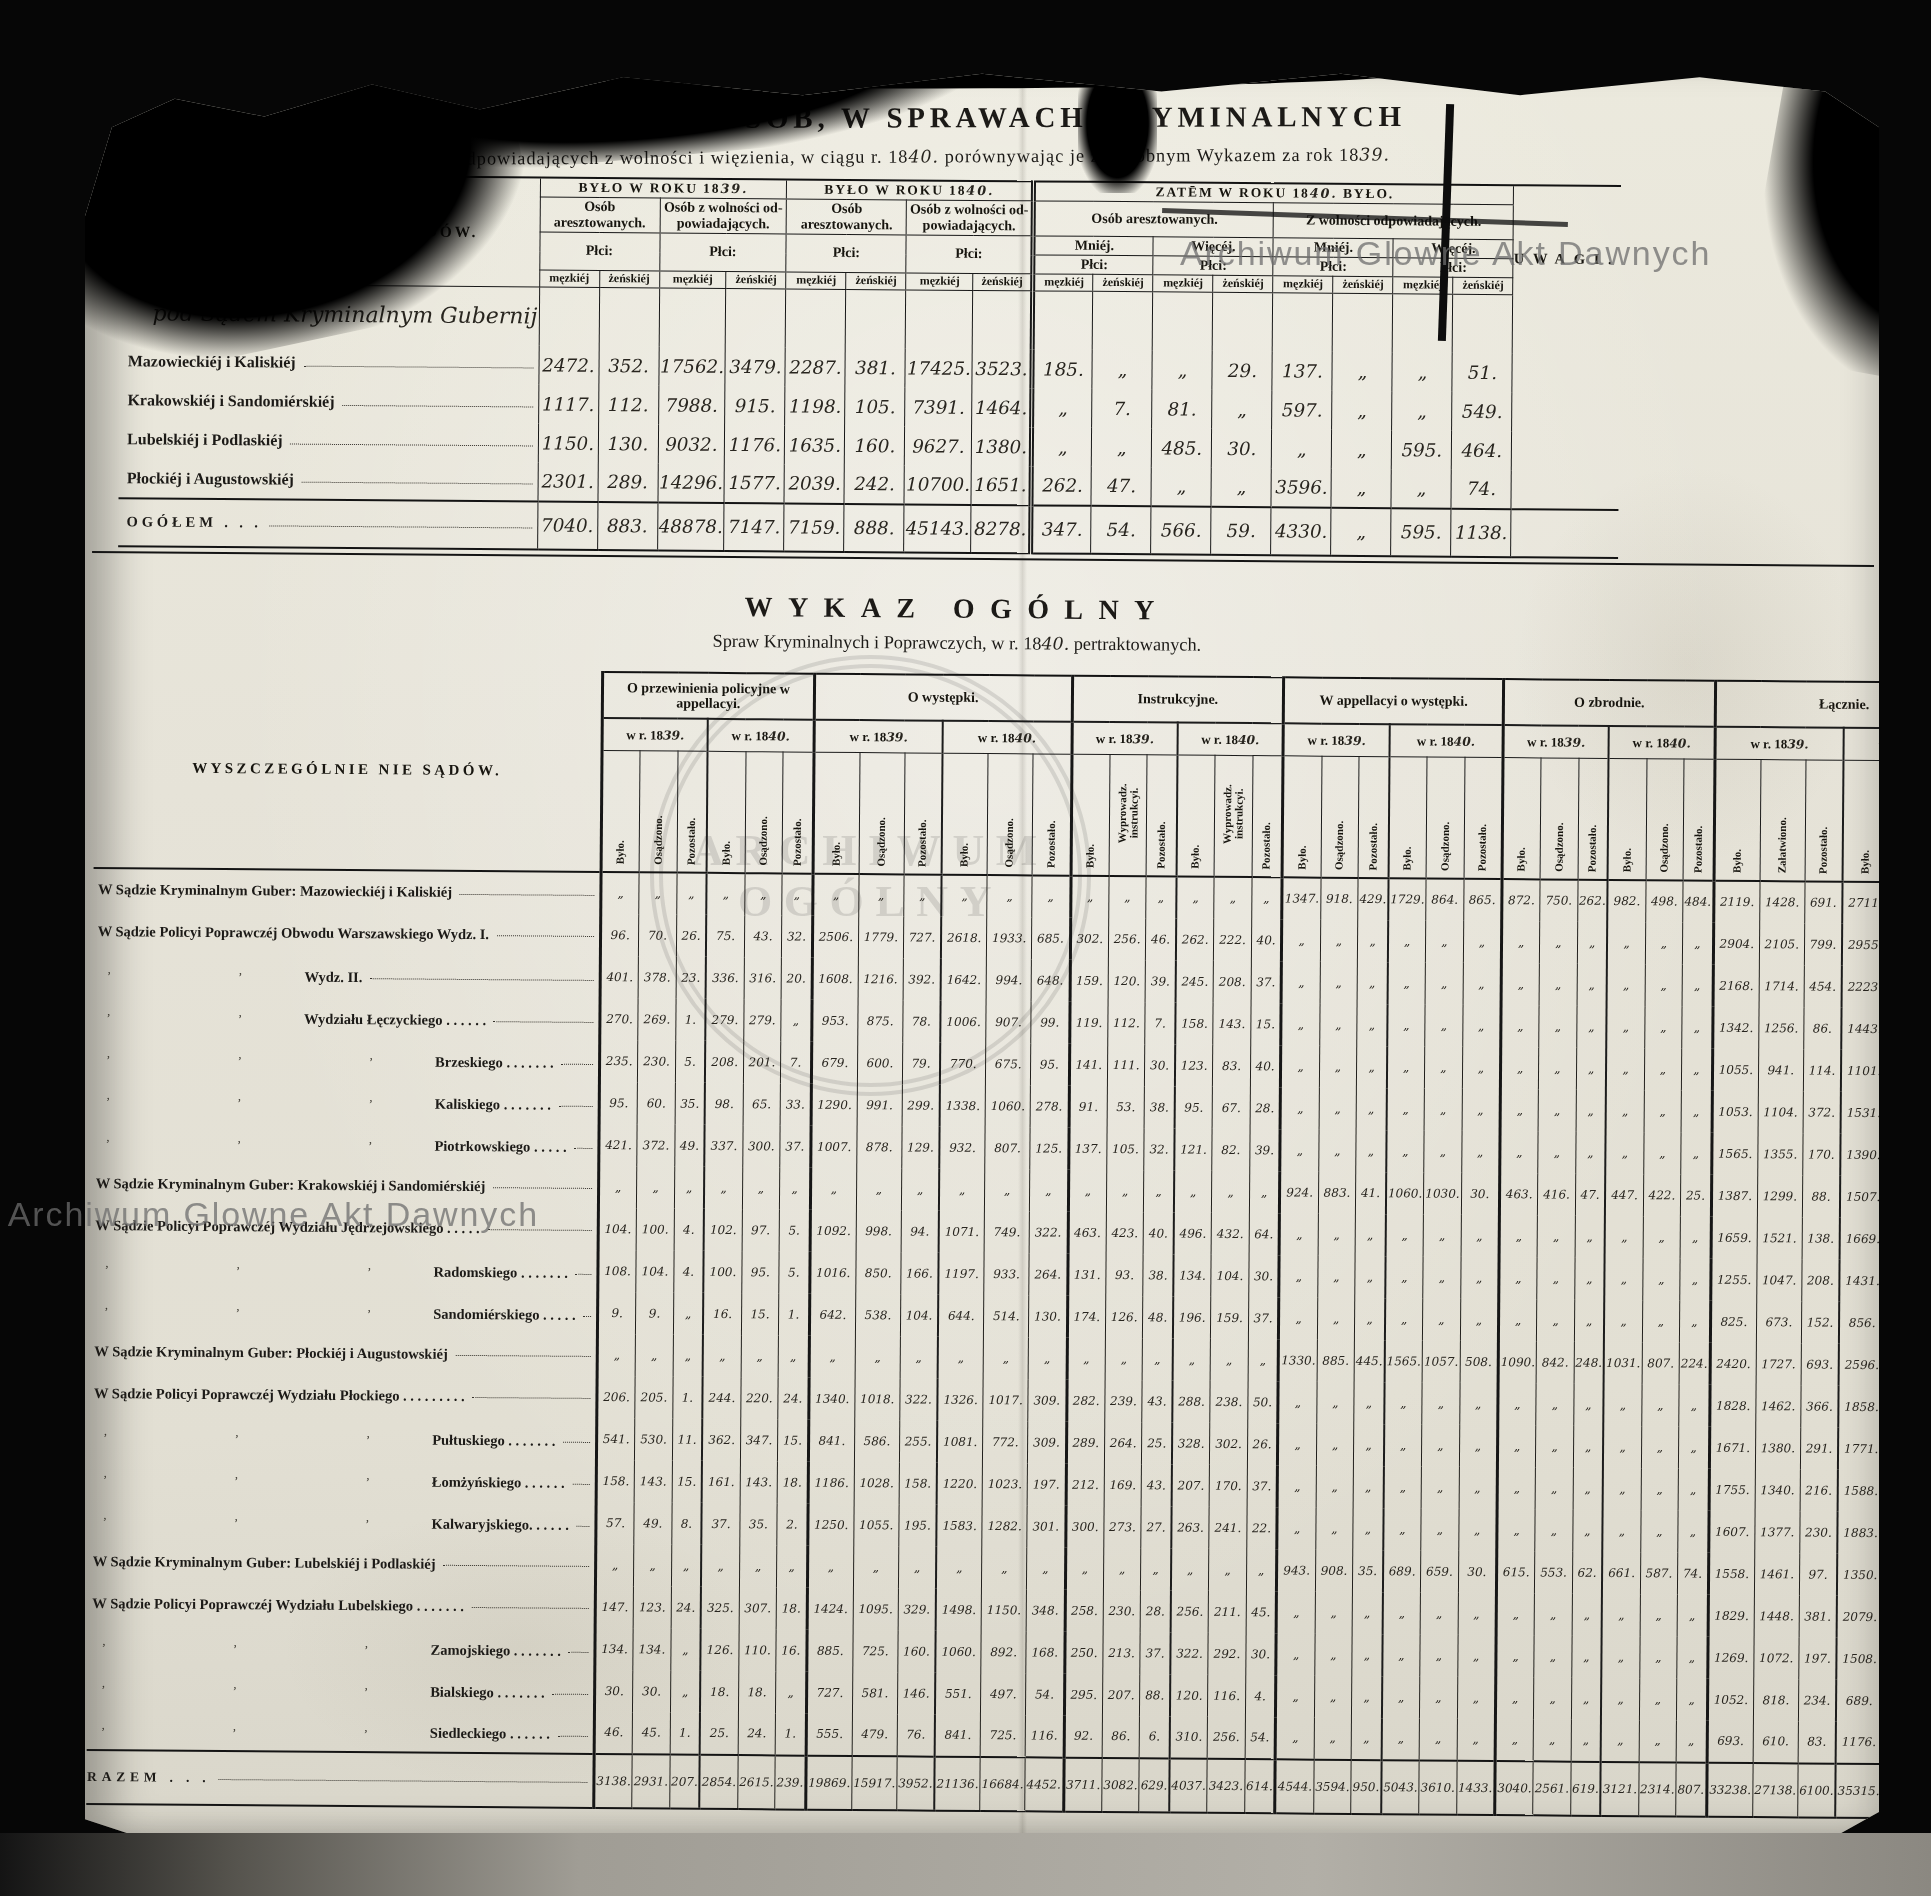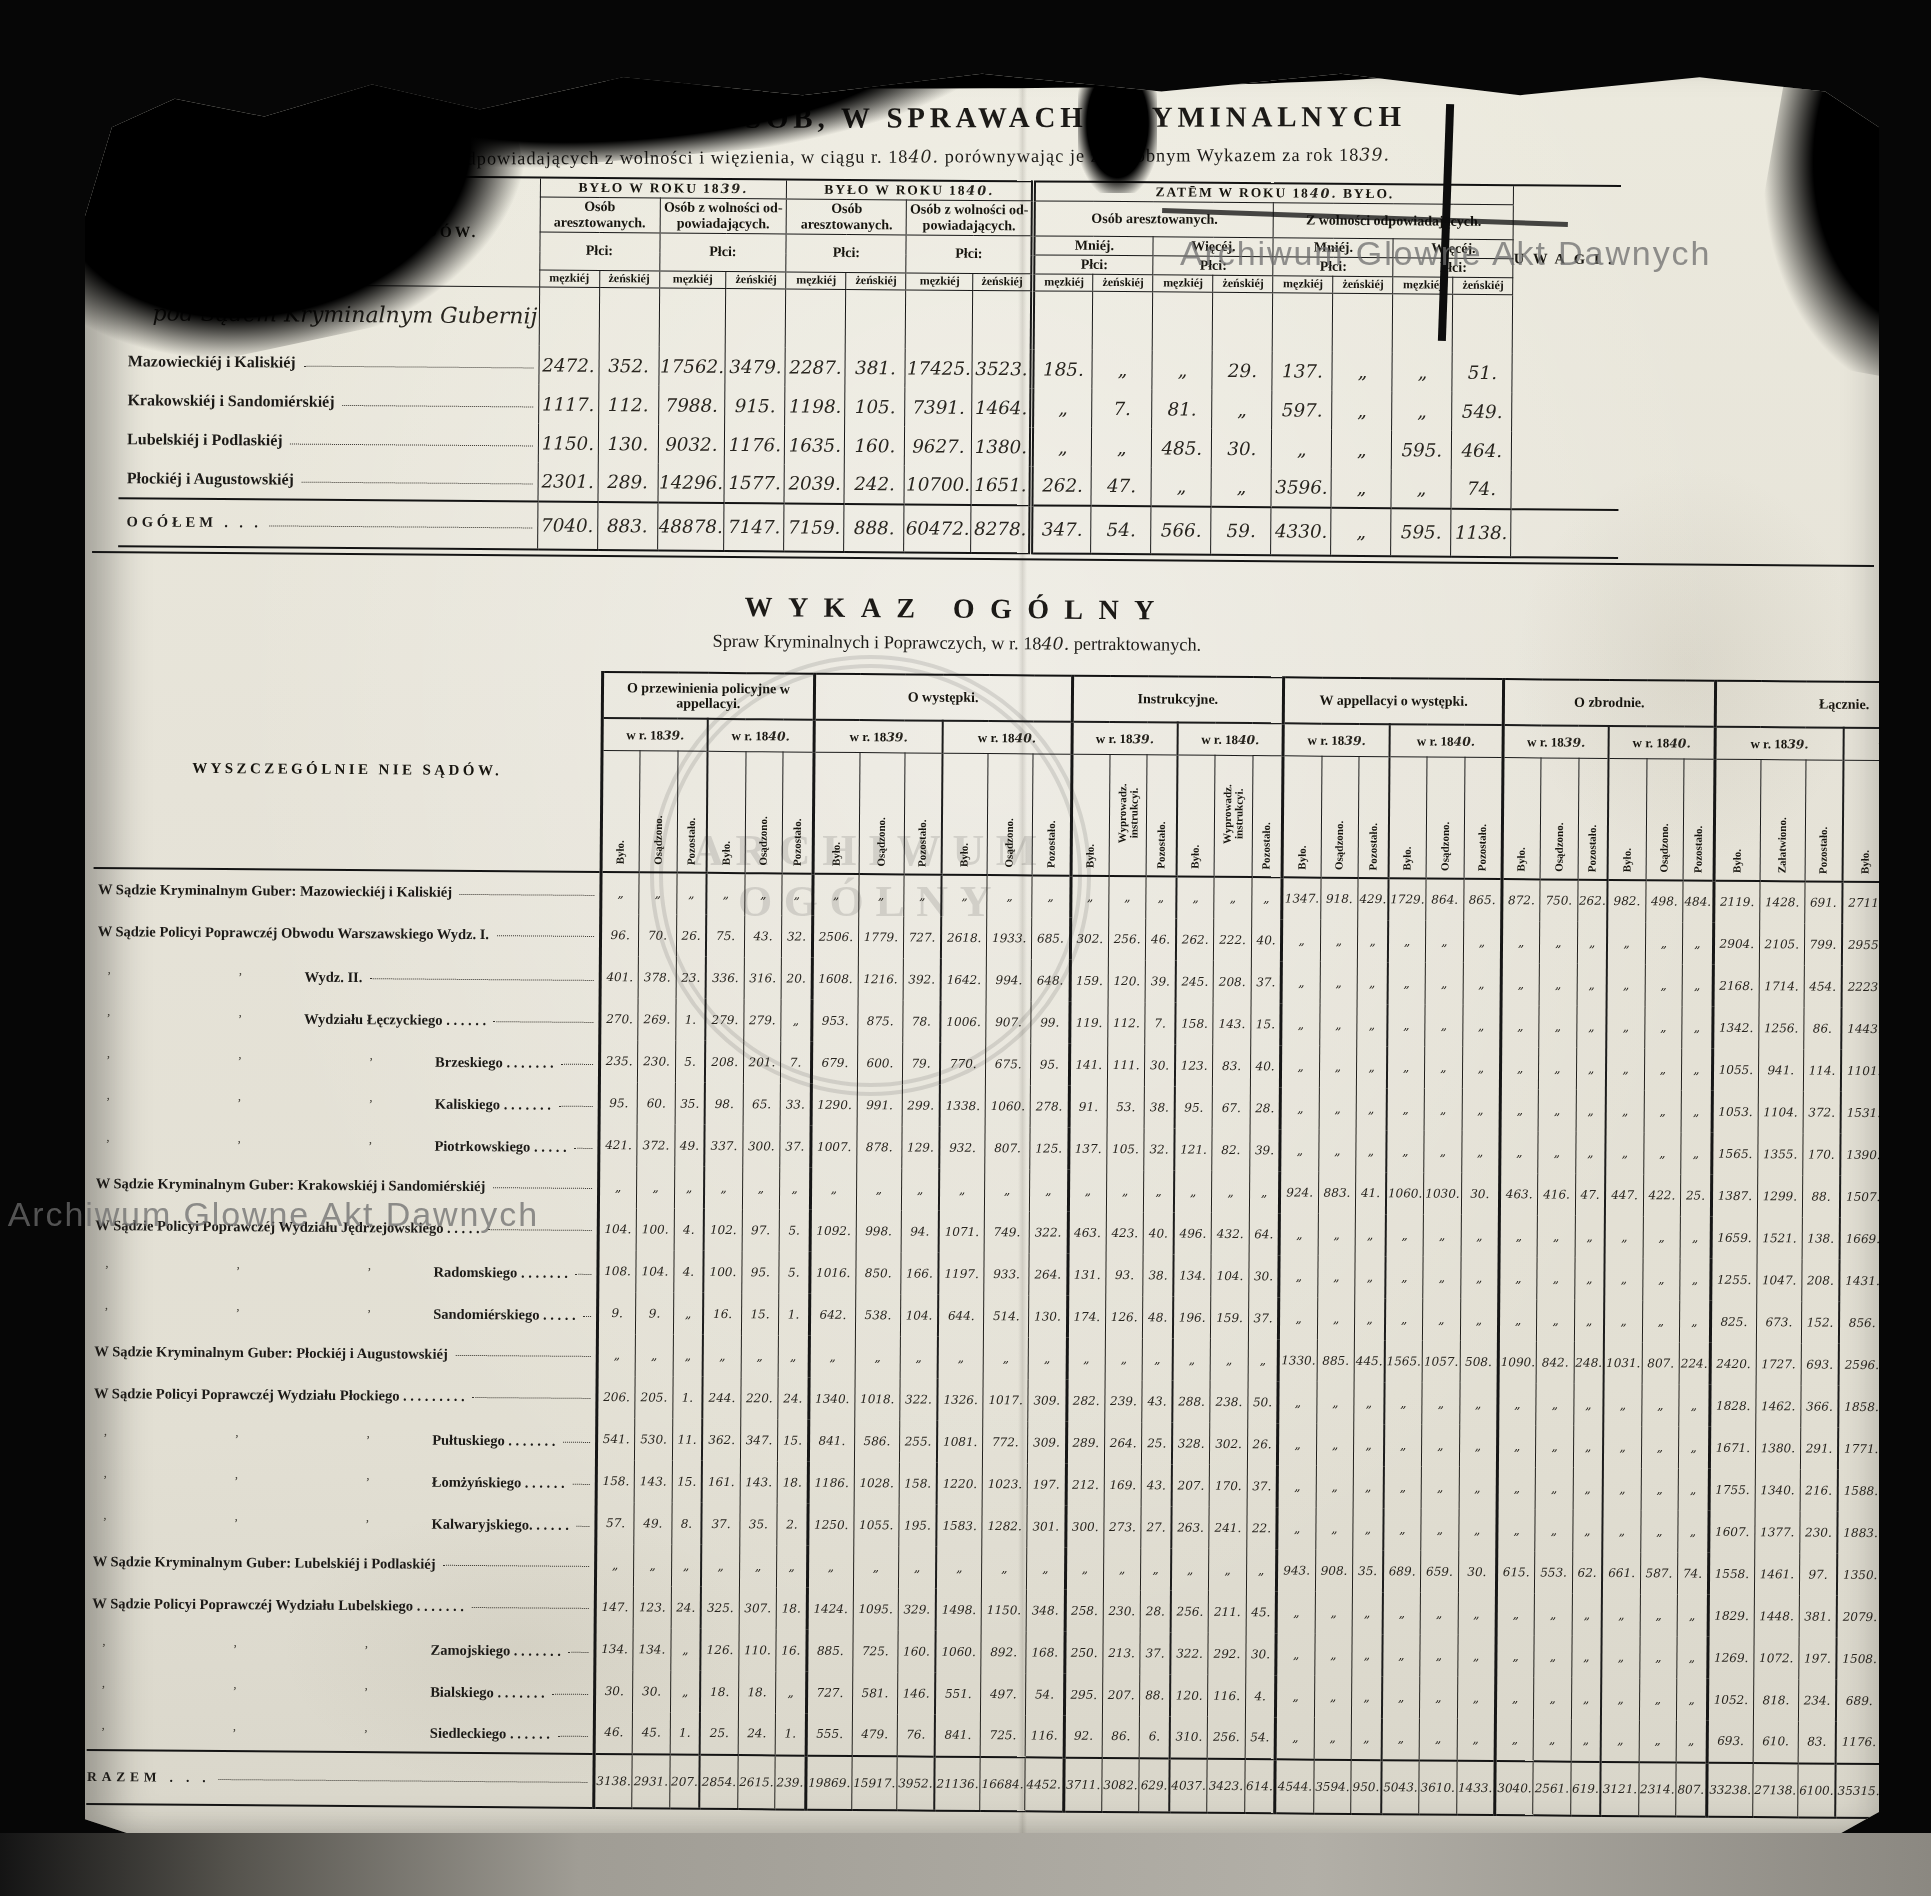--- a/index.html
+++ b/index.html
@@ -301,21 +301,21 @@
                   <span class="txt">OGÓŁEM . . .</span>
                   <span class="leader"></span>
                 </div>
               </td>
               <td class="dc hw">7040.</td>
               <td class="dc hw">883.</td>
               <td class="dc hw">48878.</td>
               <td class="dc hw">7147.</td>
               <td class="dc hw">7159.</td>
               <td class="dc hw">888.</td>
-              <td class="dc hw">60472.</td>
+              <td class="dc hw">45143.</td>
               <td class="dc hw">8278.</td>
               <td class="dc hw zgap">347.</td>
               <td class="dc hw">54.</td>
               <td class="dc hw">566.</td>
               <td class="dc hw">59.</td>
               <td class="dc hw">4330.</td>
               <td class="dc hw">„</td>
               <td class="dc hw">595.</td>
               <td class="dc hw">1138.</td>
               <td class="uw"></td>

